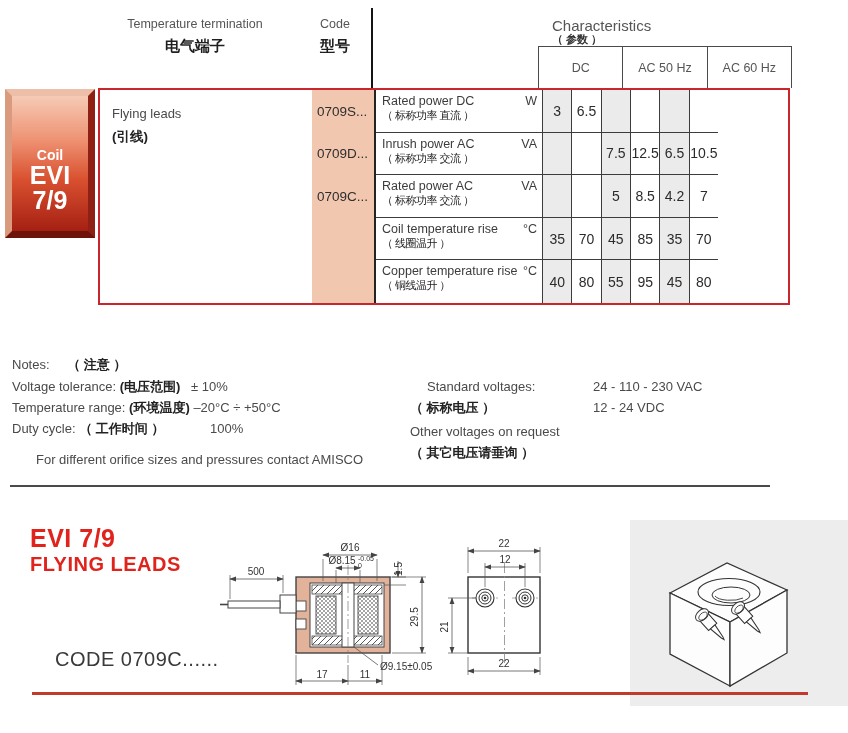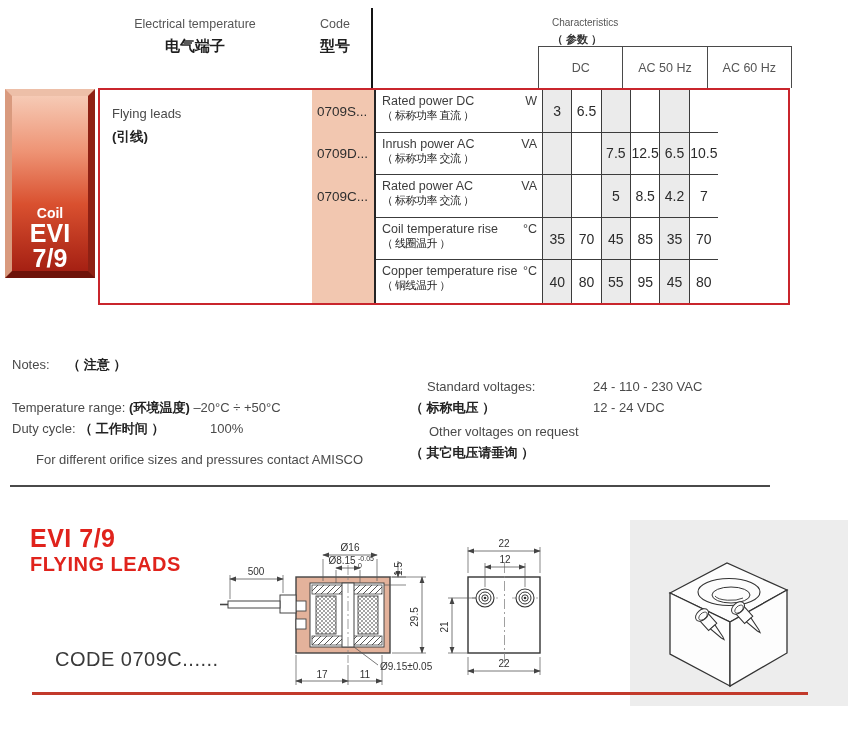--- a/index.html
+++ b/index.html
@@ -4,35 +4,35 @@
 <style>
   html,body{margin:0;padding:0;background:#fff;}
   .page{position:relative;width:848px;height:733px;background:#fff;overflow:hidden;
         font-family:"Liberation Sans",sans-serif;color:#3d3d3d;}
   .abs{position:absolute;}
 
   
   .hdr-en{font-size:12.5px;color:#555;text-align:center;}
   .hdr-zh{font-size:15px;font-weight:bold;color:#1f1f1f;text-align:center;}
   .vline{position:absolute;width:2px;background:#141414;}
-  .char-en{font-size:10px;color:#555;}
+  .char-en{font-size:15px;color:#555;}
   .char-zh{font-size:11px;color:#333;font-weight:bold;}
   .char-cols{position:absolute;left:538px;top:46px;width:254px;height:42px;display:flex;
              border-top:1.5px solid #4a4a4a;box-sizing:border-box;}
   .char-col{flex:1;border-left:1.5px solid #4a4a4a;display:flex;align-items:center;
             justify-content:center;font-size:12.5px;color:#555;box-sizing:border-box;}
   .char-col:last-child{border-right:1.5px solid #4a4a4a;}
 
   
-  .badge{position:absolute;left:5px;top:89px;width:90px;height:189px;box-sizing:border-box;
+  .badge{position:absolute;left:5px;top:89px;width:90px;height:149px;box-sizing:border-box;
          border-top:7px solid #edbfa8;border-left:7px solid #d99a7e;
          border-right:7px solid #8e2114;border-bottom:7px solid #6e130a;
          background:linear-gradient(180deg,#f6cab5 0%,#ee9374 32%,#d9502f 62%,#a52013 100%);
          display:flex;flex-direction:column;justify-content:flex-end;align-items:center;
-         padding-bottom:0;}
+         padding-bottom:18px;}
   .badge .b1{color:#fff;font-weight:bold;font-size:14px;line-height:15px;}
   .badge .b2{color:#fff;font-weight:bold;font-size:25px;line-height:24px;}
   .badge .b3{color:#fff;font-weight:bold;font-size:25px;line-height:26px;}
 
   
   .tbl{position:absolute;left:98px;top:88px;width:692px;height:217px;box-sizing:border-box;
        border:2px solid #c9252c;background:#fff;}
   .term-en{position:absolute;left:12px;top:16px;font-size:13px;color:#4a4a4a;}
   .term-zh{position:absolute;left:12px;top:38px;font-size:13.5px;font-weight:bold;color:#222;}
   .codecol{position:absolute;left:212px;top:0;width:62px;height:213px;background:#f2c7b0;}
@@ -70,21 +70,21 @@
   
   svg text{font-family:"Liberation Sans",sans-serif;fill:#333;}
   .dimtxt{font-size:10px;}
   .dimtxt-s{font-size:7px;}
 </style>
 </head>
 <body>
 
 <div class="page">
 
-  <div class="abs hdr-en" style="left:105px;top:17px;width:180px;">Electrical temperature</div>
+  <div class="abs hdr-en" style="left:105px;top:17px;width:180px;">Temperature termination</div>
   <div class="abs hdr-zh" style="left:105px;top:37px;width:180px;">电气端子</div>
   <div class="abs hdr-en" style="left:305px;top:17px;width:60px;">Code</div>
   <div class="abs hdr-zh" style="left:305px;top:37px;width:60px;">型号</div>
   <div class="vline" style="left:371px;top:8px;height:80px;"></div>
 
   <div class="abs char-en" style="left:552px;top:17px;">Characteristics</div>
   <div class="abs char-zh" style="left:552px;top:32px;">（ 参数 ）</div>
 
   <div class="char-cols">
     <div class="char-col">DC</div>
@@ -179,35 +179,40 @@
       <div class="vcell">95</div>
       <div class="vcell shade">45</div>
       <div class="vcell">80</div>
     </div>
   </div>
 
   <div class="abs note" style="left:12px;top:356px;">
     <span>Notes:</span>
     <span class="zh" style="margin-left:14px;">（ 注意 ）</span>
   </div>
+  <div class="abs note" style="left:12px;top:378px;">
+    <span>Voltage tolerance:</span>
+    <span class="zh">(电压范围)</span>
+    <span class="val">± 10%</span>
+  </div>
   <div class="abs note" style="left:12px;top:399px;">
     <span>Temperature range:</span>
     <span class="zh">(环境温度)</span>
     <span>–20°C ÷ +50°C</span>
   </div>
   <div class="abs note" style="left:12px;top:420px;">
     <span>Duty cycle:</span>
     <span class="zh">（ 工作时间 ）</span>
     <span class="val-far">100%</span>
   </div>
   <div class="abs note" style="left:12px;top:452px;margin-left:24px;">For different orifice sizes and pressures contact AMISCO</div>
 
   <div class="abs note" style="left:410px;top:379px;margin-left:17px;">Standard voltages:</div>
   <div class="abs note zh" style="left:410px;top:399px;font-weight:bold;color:#222;">（ 标称电压 ）</div>
-  <div class="abs note" style="left:410px;top:424px;margin-left:19px;">Other voltages on request</div>
+  <div class="abs note" style="left:410px;top:424px;">Other voltages on request</div>
   <div class="abs note zh" style="left:410px;top:444px;font-weight:bold;color:#222;">（ 其它电压请垂询 ）</div>
   <div class="abs note" style="left:593px;top:379px;">24 - 110 - 230 VAC</div>
   <div class="abs note" style="left:593px;top:400px;">12 - 24 VDC</div>
 
   <div class="divider"></div>
 
   <div class="graypanel"></div>
 
   <div class="btitle1">EVI 7/9</div>
   <div class="btitle2">FLYING LEADS</div>

